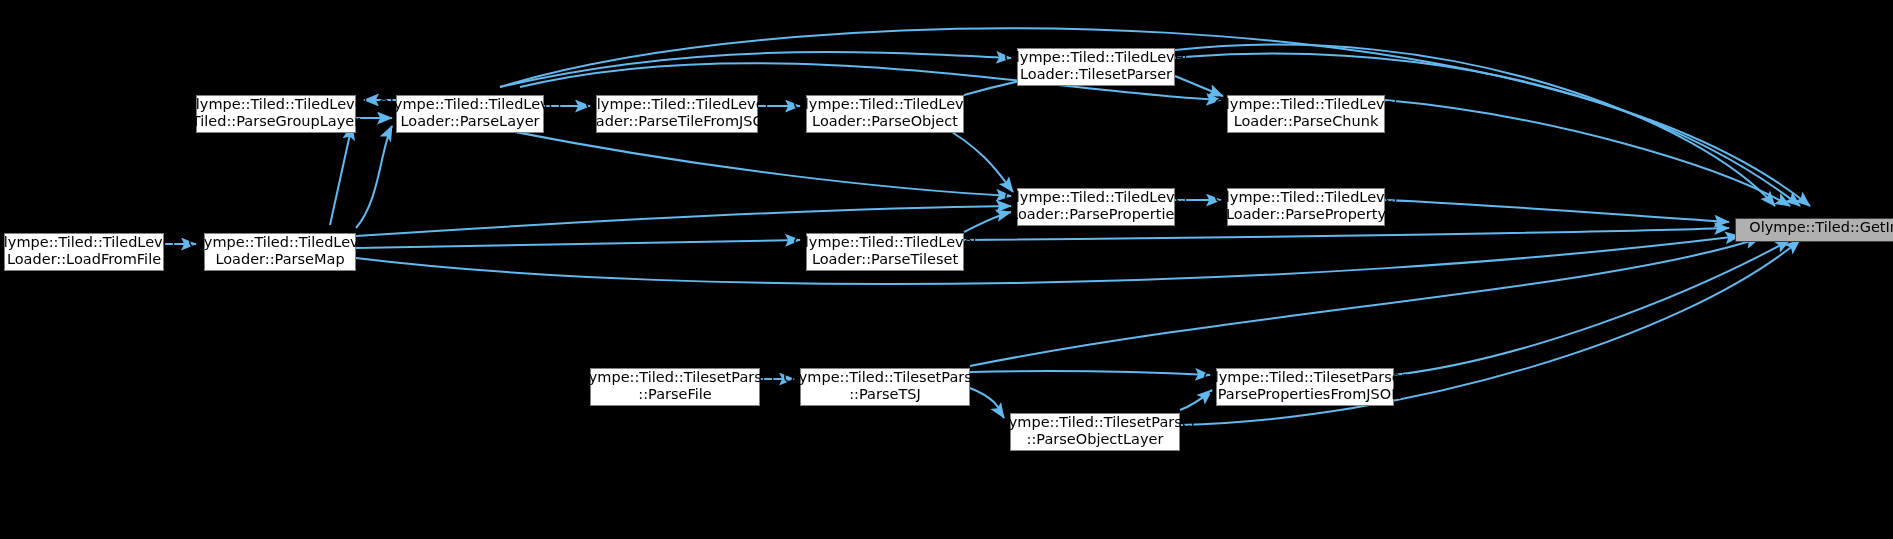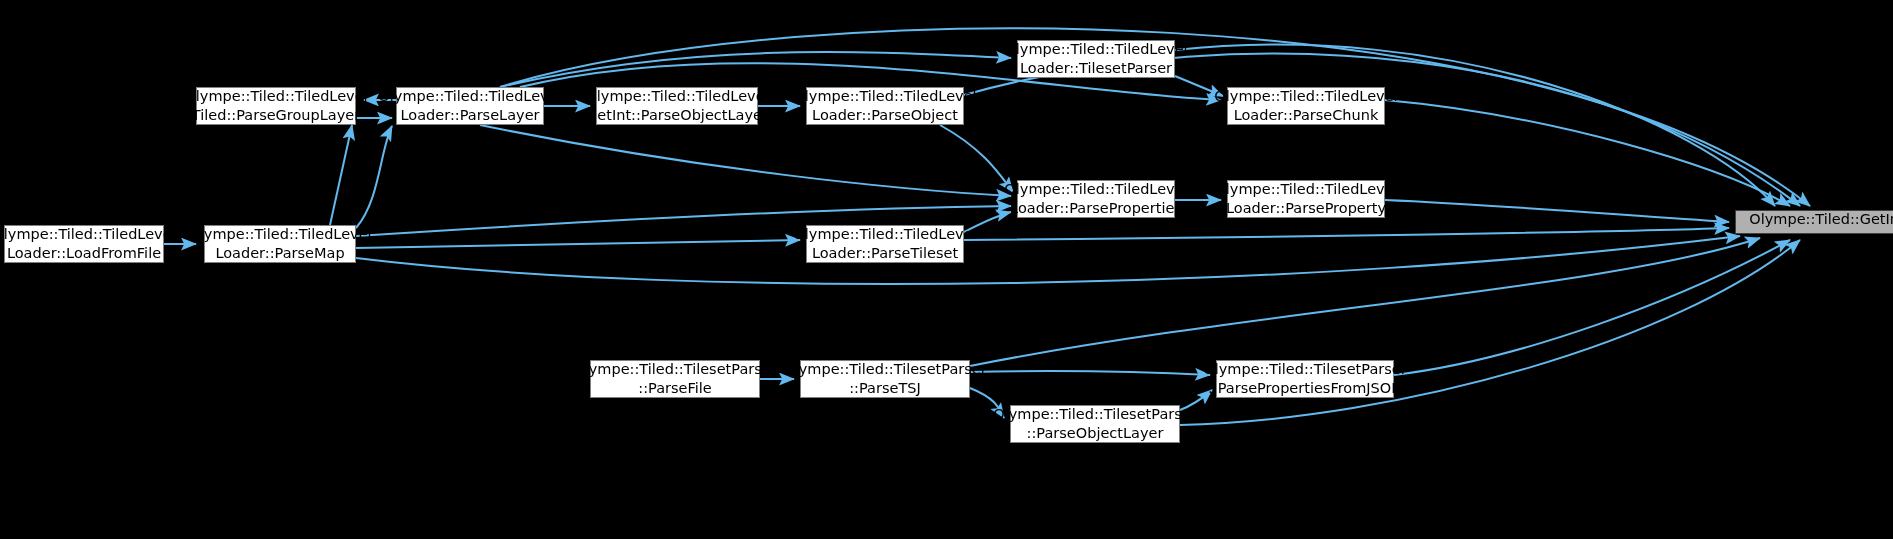--- a/index.html
+++ b/index.html
@@ -1,22 +1,22 @@
 <!DOCTYPE html>
 <html><head>
 <meta charset="utf-8">
 <style>
   html,body{margin:0;padding:0;background:#000;}
   #stage{position:relative;width:1893px;height:539px;background:#000;overflow:hidden;
          font-family:"DejaVu Sans","Liberation Sans",sans-serif;}
   svg.edges{position:absolute;left:0;top:0;width:1893px;height:539px;pointer-events:none;}
   .node{position:absolute;box-sizing:border-box;background:#ffffff;
         border:1px solid #808080;display:flex;flex-direction:column;
-        align-items:center;justify-content:space-between;
-        font-size:14.5px;line-height:17px;color:#000;white-space:nowrap;}
+        align-items:center;justify-content:flex-start;
+        font-size:14.5px;line-height:17px;color:#000;white-space:nowrap;margin-top:8px;}
   .node.focus{background:#b0b0b0;border:1px solid #404040;}
   .node .l1,.node .l2{display:block;}
 </style>
 </head>
 <body>
 
 <div id="stage">
   <svg class="edges" viewBox="0 0 1893 539" preserveAspectRatio="none">
     <defs>
       <marker id="arrow" markerWidth="9" markerHeight="9" refX="7.5" refY="3.2" orient="auto" markerUnits="strokeWidth">
@@ -68,21 +68,21 @@
       <div class="node" style="left: 196px; top: 87px; width: 160px; height: 38px;">
         <span class="l1">Olympe::Tiled::TiledLevel</span>
         <span class="l2">Tiled::ParseGroupLayer</span>
       </div>
       <div class="node" style="left: 396px; top: 87px; width: 148px; height: 38px;">
         <span class="l1">Olympe::Tiled::TiledLevel</span>
         <span class="l2">Loader::ParseLayer</span>
       </div>
       <div class="node" style="left: 596px; top: 87px; width: 162px; height: 38px;">
         <span class="l1">Olympe::Tiled::TiledLevel</span>
-        <span class="l2">GetInt::ParseObjectLayer</span>
+        <span class="l2">Loader::ParseTileFromJSON</span>
       </div>
       <div class="node" style="left: 806px; top: 87px; width: 158px; height: 38px;">
         <span class="l1">Olympe::Tiled::TiledLevel</span>
         <span class="l2">Loader::ParseObject</span>
       </div>
       <div class="node" style="left: 1017px; top: 40px; width: 158px; height: 38px;">
         <span class="l1">Olympe::Tiled::TiledLevel</span>
         <span class="l2">Loader::TilesetParser</span>
       </div>
       <div class="node" style="left: 1227px; top: 87px; width: 158px; height: 38px;">

